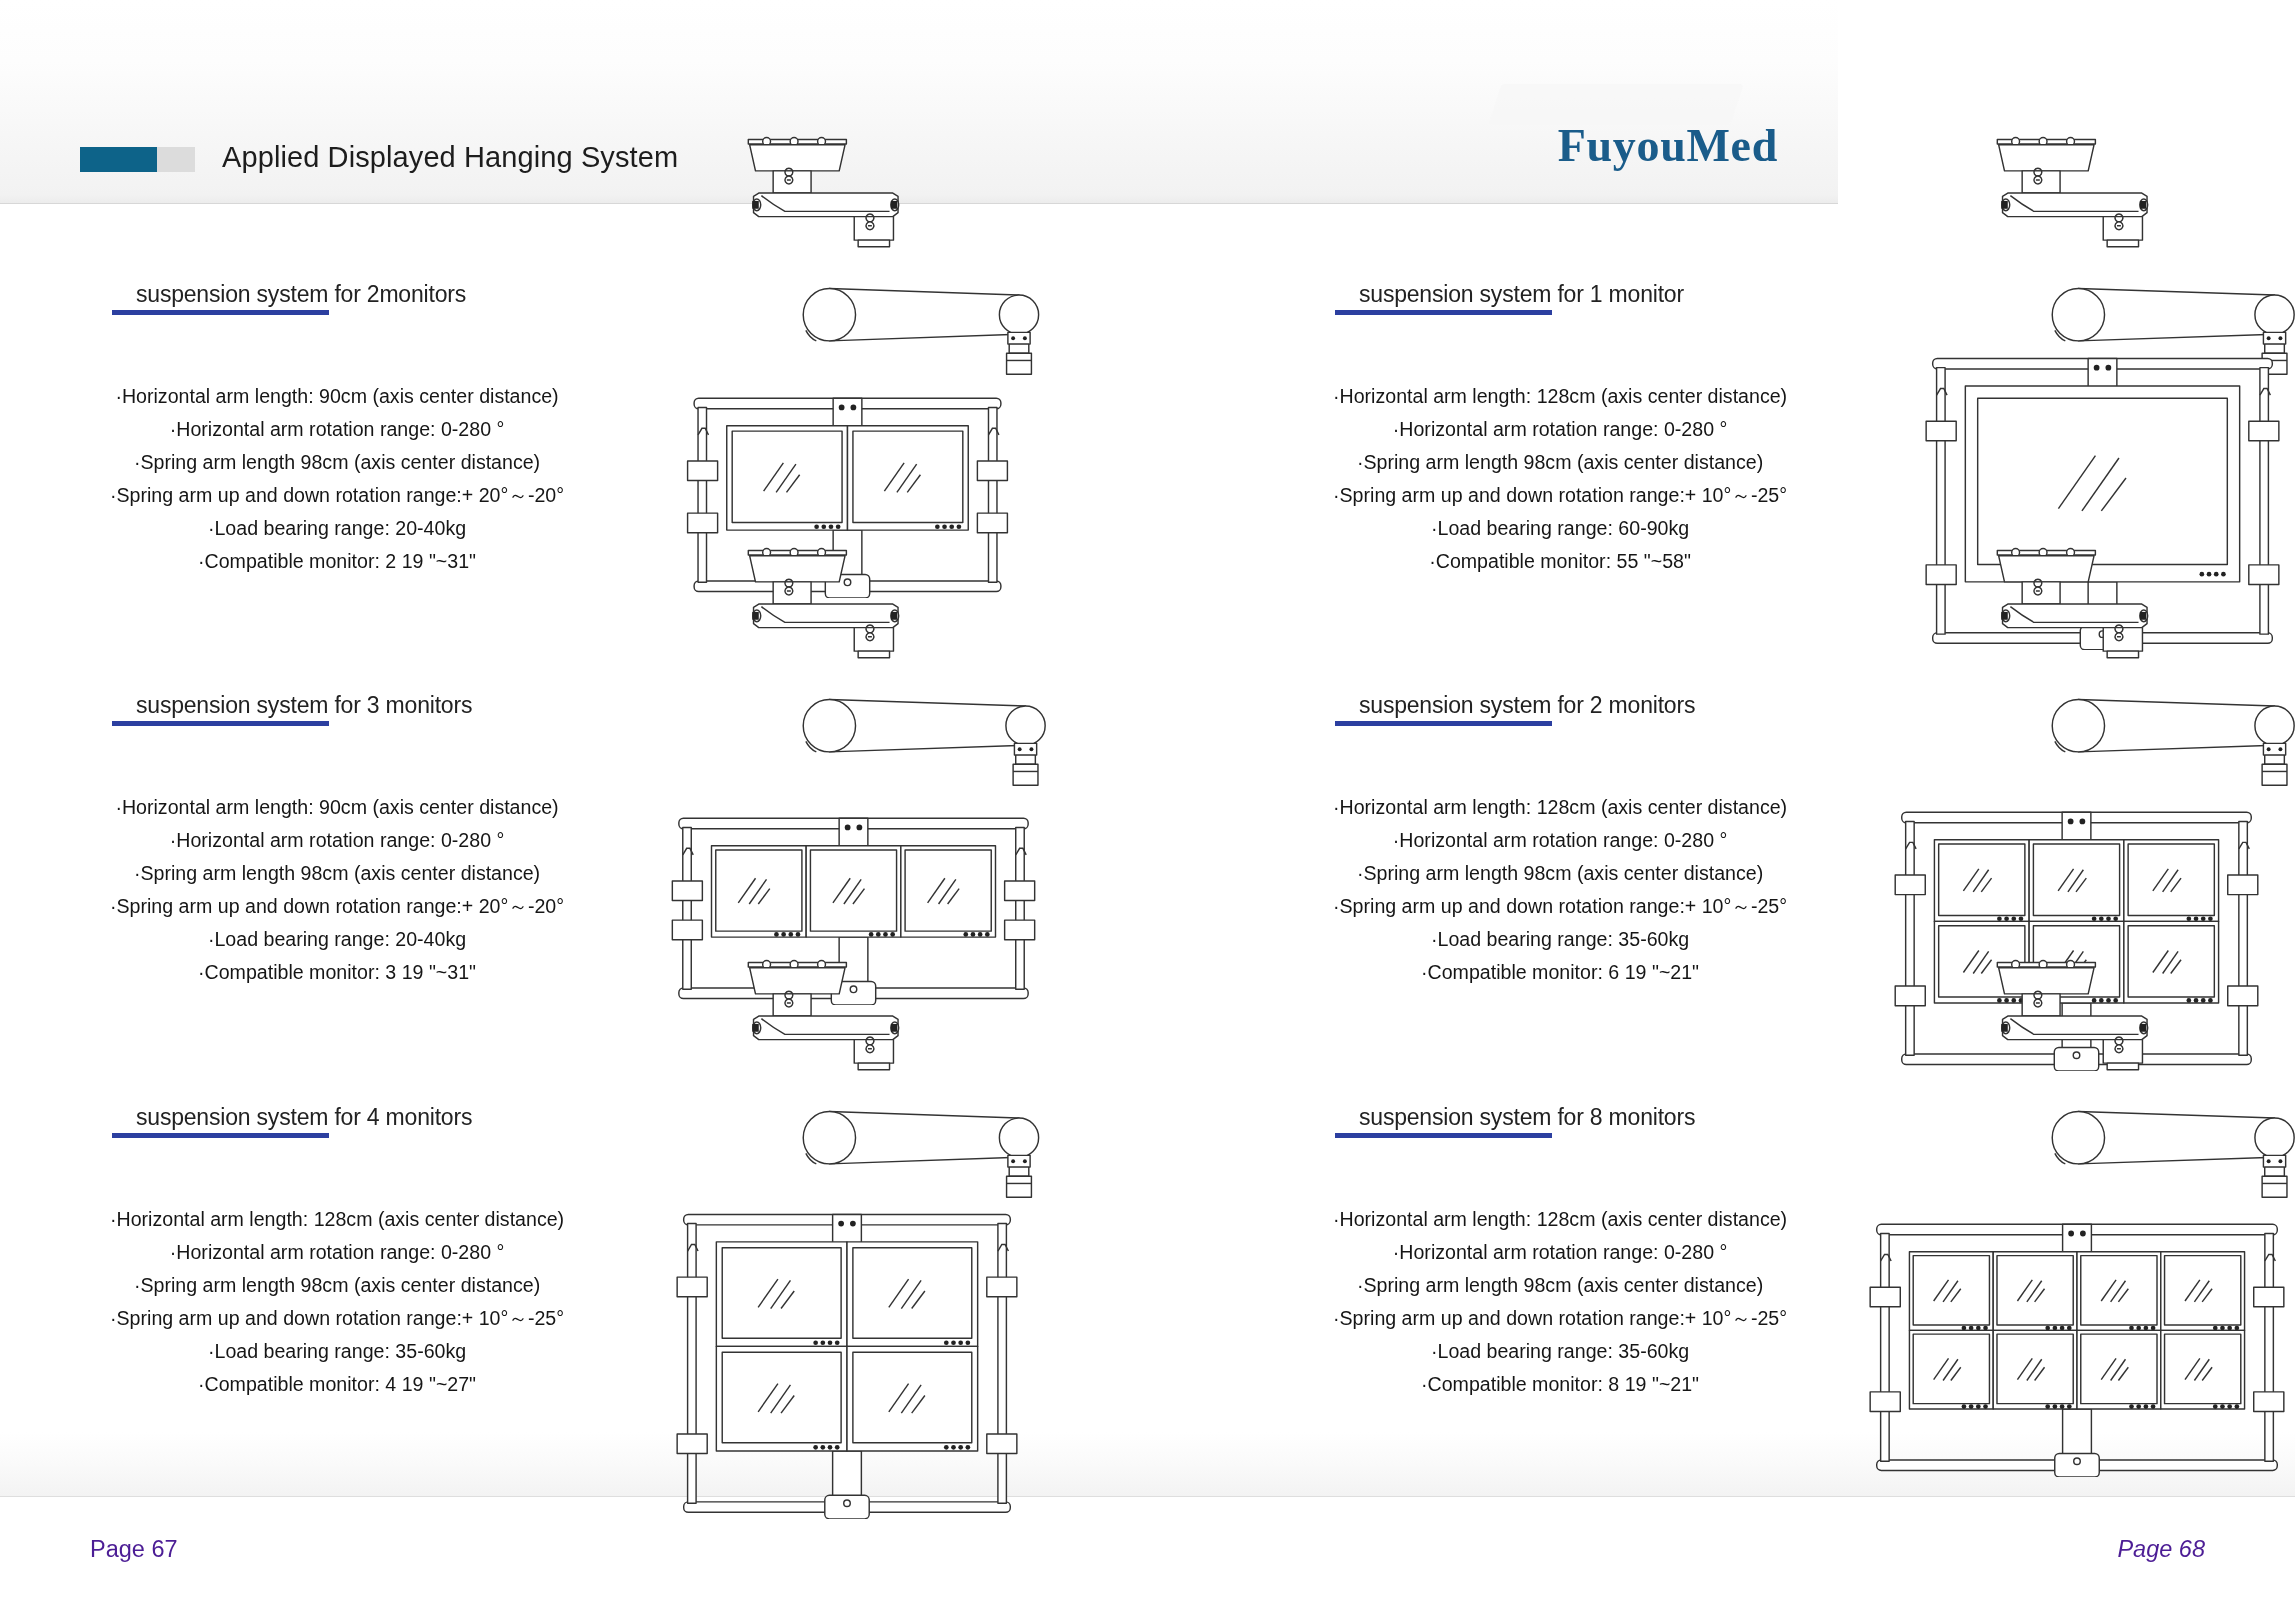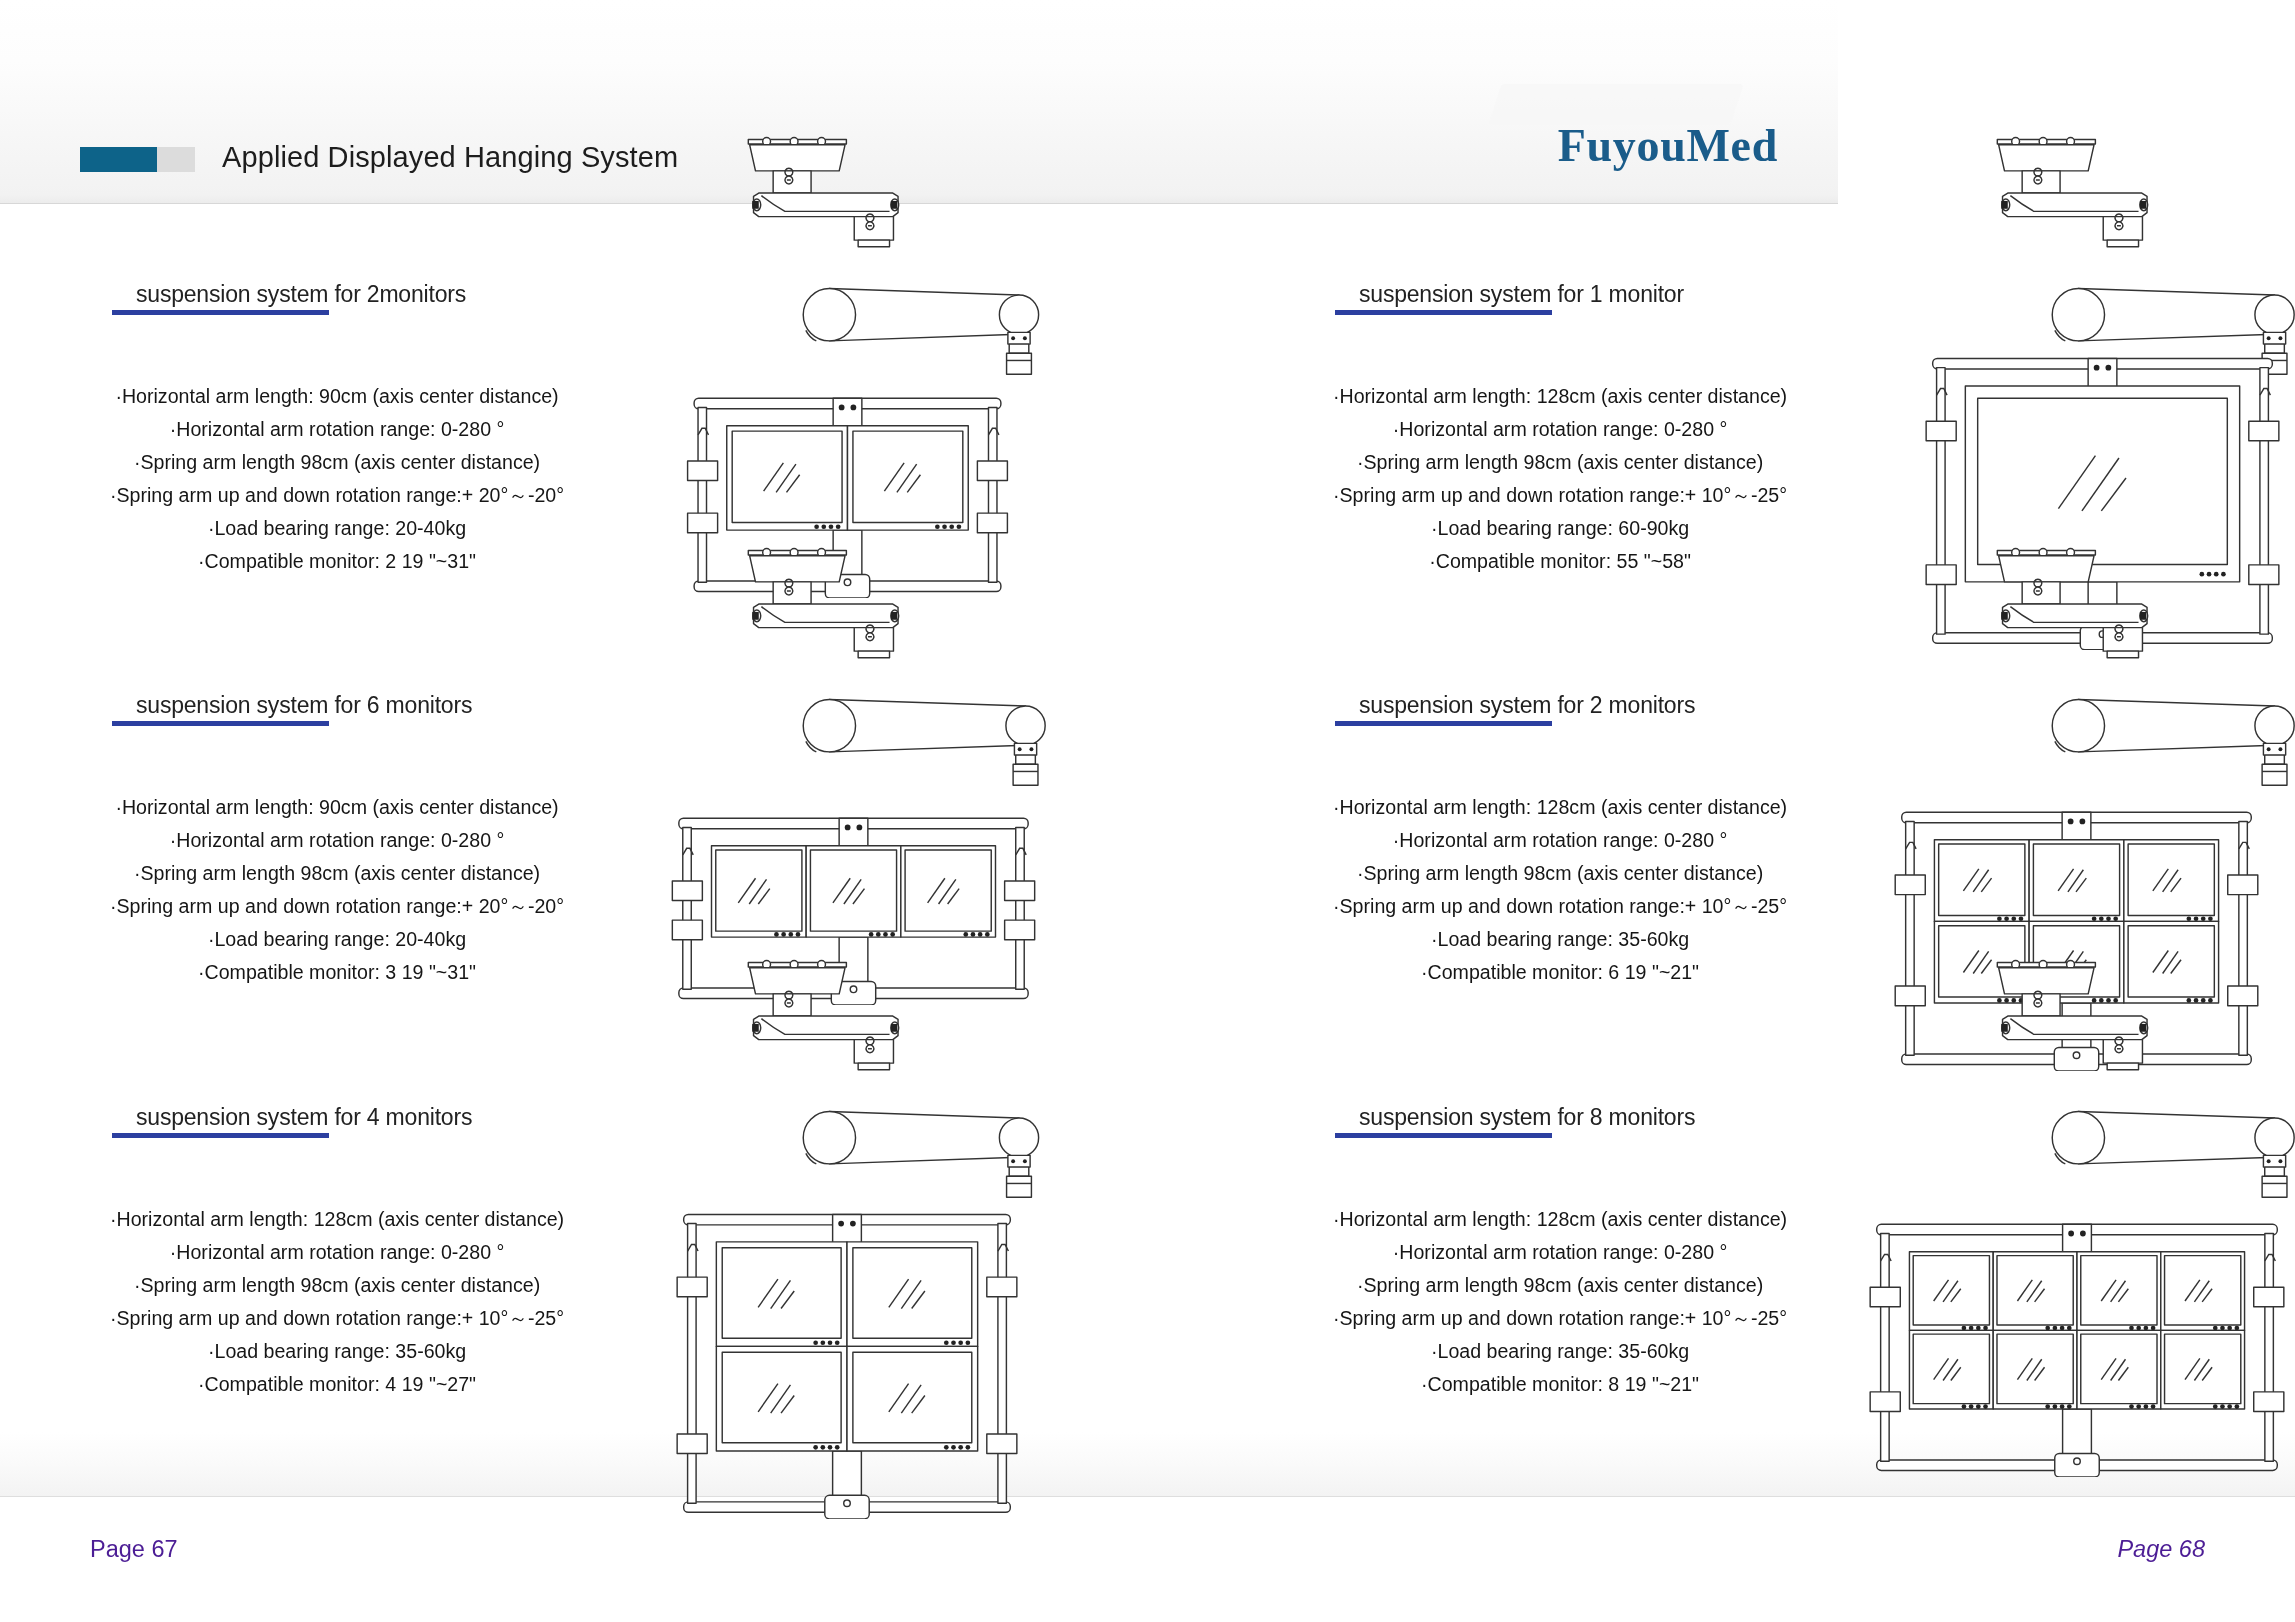--- a/index.html
+++ b/index.html
@@ -285,21 +285,21 @@
     <circle cx="469.1" cy="358.282" r="3.6" fill="#222" stroke="none"></circle>
               <circle cx="458.1" cy="358.282" r="3.6" fill="#222" stroke="none"></circle>
               <circle cx="447.1" cy="358.282" r="3.6" fill="#222" stroke="none"></circle>
               <circle cx="436.1" cy="358.282" r="3.6" fill="#222" stroke="none"></circle>
   </g>
   </g>
         </svg>
       </div>
     </div>
     <div class="block" style="left: 0px; top: 686px;">
-      <div class="sect-title">suspension system for 6 monitors</div>
+      <div class="sect-title">suspension system for 3 monitors</div>
       <div class="sect-rule"></div>
       <div class="specs">
         <div>·Horizontal arm length: 90cm (axis center distance)</div>
         <div>·Horizontal arm rotation range: 0-280 °</div>
         <div>·Spring arm length 98cm (axis center distance)</div>
         <div>·Spring arm up and down rotation range:+ 20°～-20°</div>
         <div>·Load bearing range: 20-40kg</div>
         <div>·Compatible monitor: 3 19 "~31"</div>
       </div>
       <div class="draw" style="left: 739px; top: -163px;">

